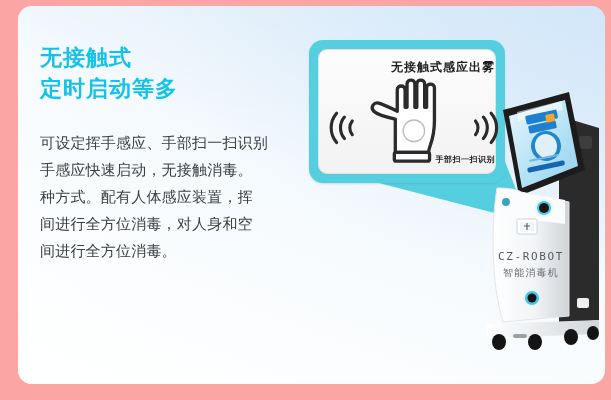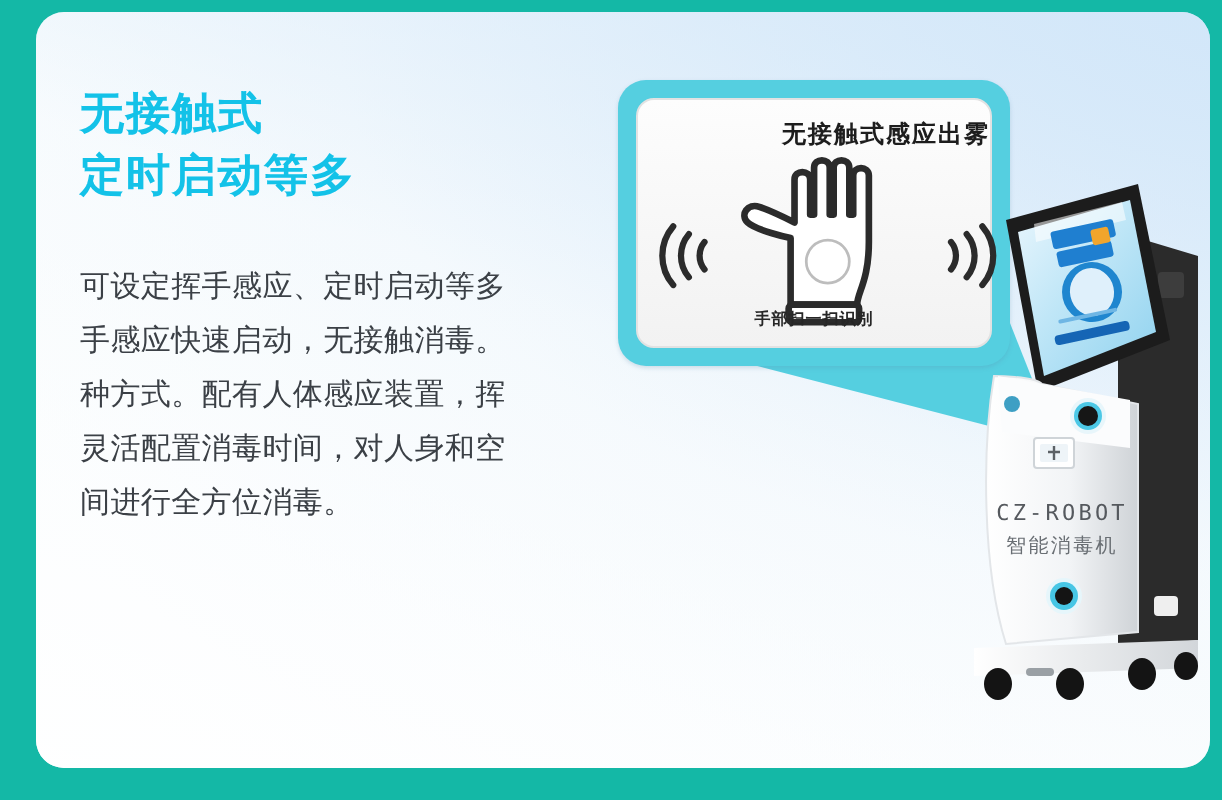--- a/index.html
+++ b/index.html
@@ -3,21 +3,21 @@
 <meta charset="utf-8">
 <style>
   html,body{margin:0;padding:0;}
   body{
     width:611px;height:400px;overflow:hidden;
     font-family:"DejaVu Sans","Liberation Sans",sans-serif;
     background:#5b97c6;
   }
   .frame{
     position:relative;width:611px;height:400px;box-sizing:border-box;
-    background:#14b8a6;
+    background:#fca5a5;
     padding:6px 6px 16px 18px;
   }
   .card{
     position:relative;width:100%;height:100%;
     border-radius:14px;overflow:hidden;
     background:
       radial-gradient(120% 120% at 100% 0%, #d3e6f9 0%, #e6f1fb 35%, #f4f9fd 62%, #fbfdfe 100%);
   }
   .card:before{
     content:"";position:absolute;inset:0;
@@ -51,44 +51,44 @@
   .callout-inner{
     position:absolute;left:9px;top:9px;right:9px;bottom:9px;
     background:linear-gradient(#fdfdfd,#f2f2f2);
     border-radius:9px;border:1px solid #e2e2e2;
   }
   .callout-title{
     position:absolute;left:0;right:0;top:9px;text-align:right;
     font-size:12px;font-weight:700;color:#1d1d1d;letter-spacing:1px;
   }
   .callout-caption{
-    position:absolute;left:0;right:0;bottom:8px;text-align:center;
+    position:absolute;left:0;right:0;bottom:8px;text-align:right;
     font-size:8px;font-weight:700;color:#262626;letter-spacing:.5px;
   }
   .hand-art{position:absolute;left:0;right:0;top:26px;height:90px;}
 
   
   .kiosk{position:absolute;left:455px;top:78px;width:150px;height:296px;}
 </style>
 </head>
 <body>
 
 <div class="frame">
   <div class="card">
 
     <div class="headline">
       <div>无接触式</div>
       <div>定时启动等多</div>
     </div>
 
     <div class="body-copy">
-      <div>可设定挥手感应、定时启动等多</div>
+      <div>可设定挥手感应、手部扫一扫识别</div>
       <div>手感应快速启动，无接触消毒。</div>
       <div>种方式。配有人体感应装置，挥</div>
-      <div>灵活配置消毒时间，对人身和空</div>
+      <div>间进行全方位消毒，对人身和空</div>
       <div>间进行全方位消毒。</div>
     </div>
 
     <div class="callout-wrap">
       <svg class="tail" viewBox="0 0 300 200">
         <path d="M40 140 L225 188 L198 120 Z" fill="#55cfe0"></path>
         <path d="M150 60 L238 138 L215 60 Z" fill="#55cfe0" opacity="0"></path>
       </svg>
 
       <div class="callout">

